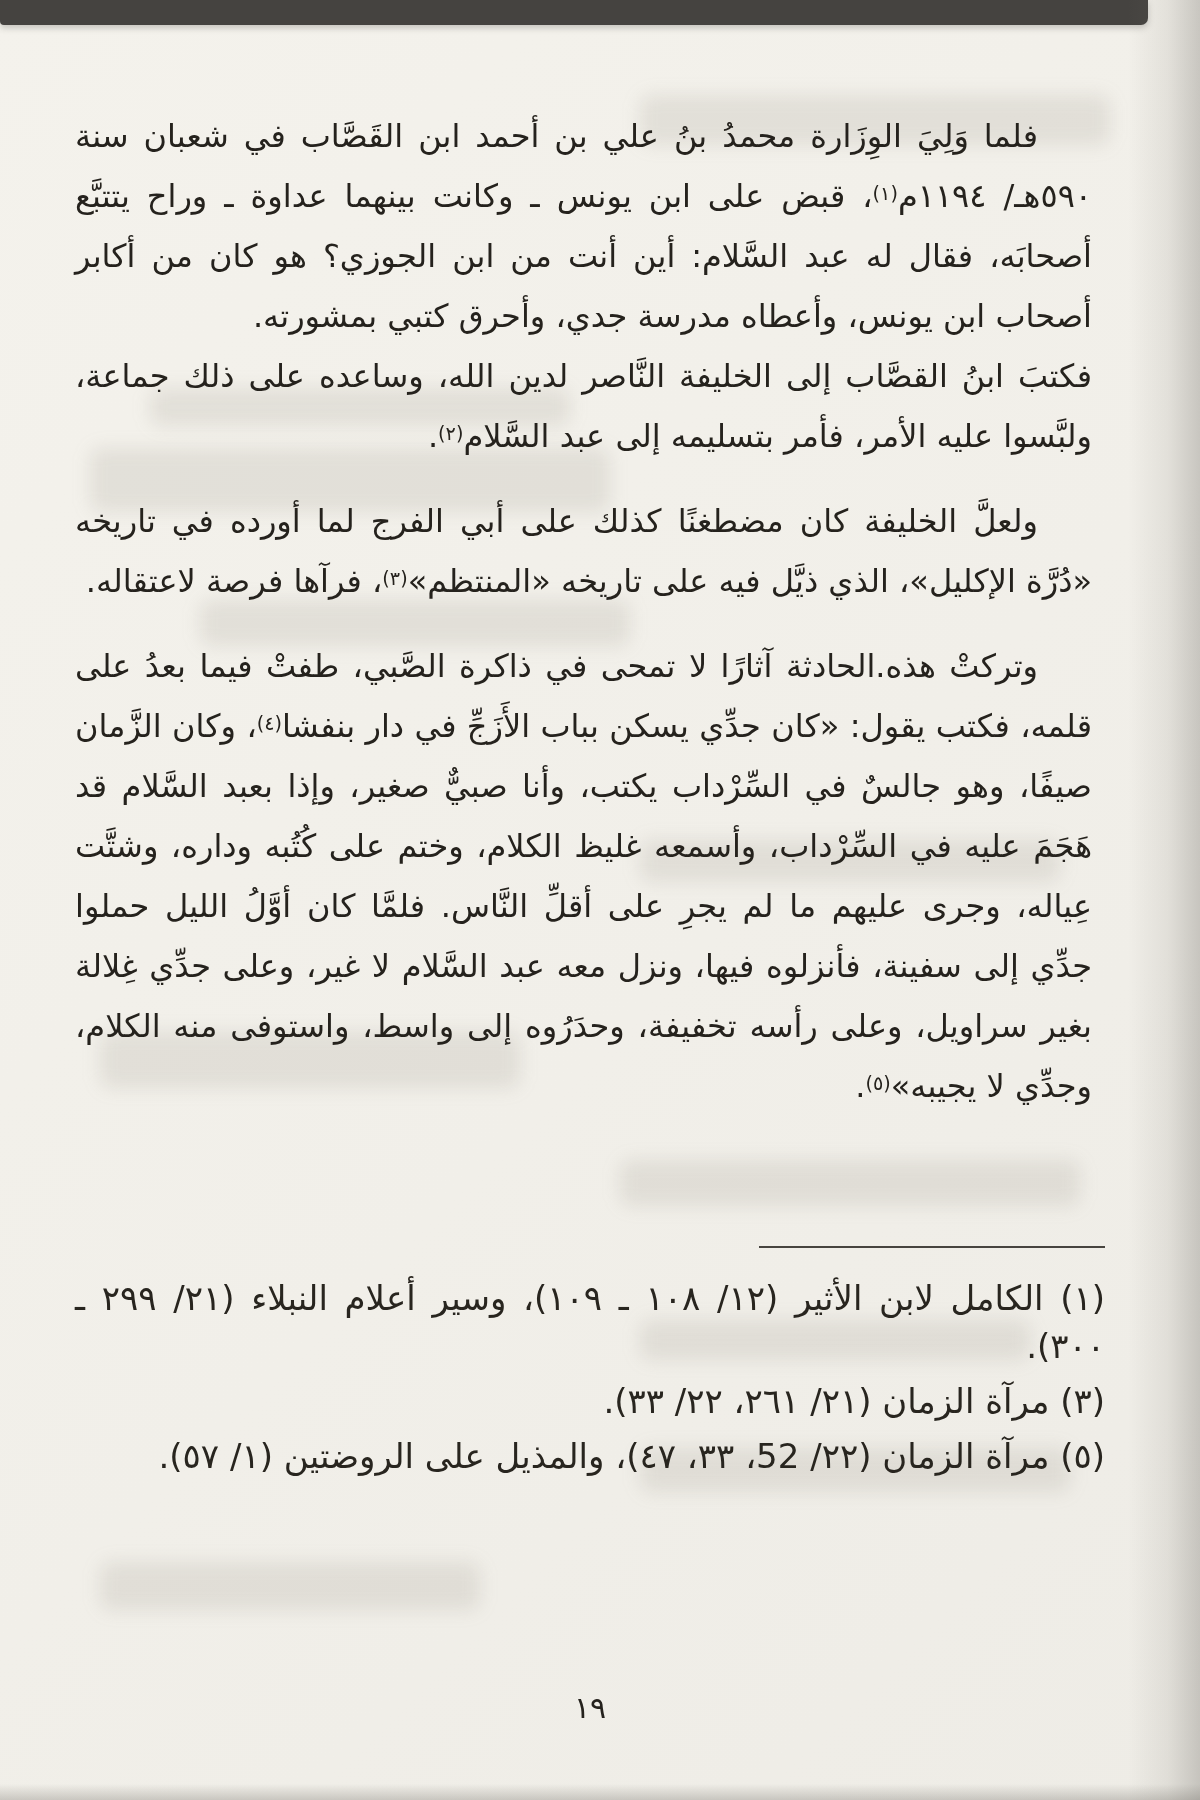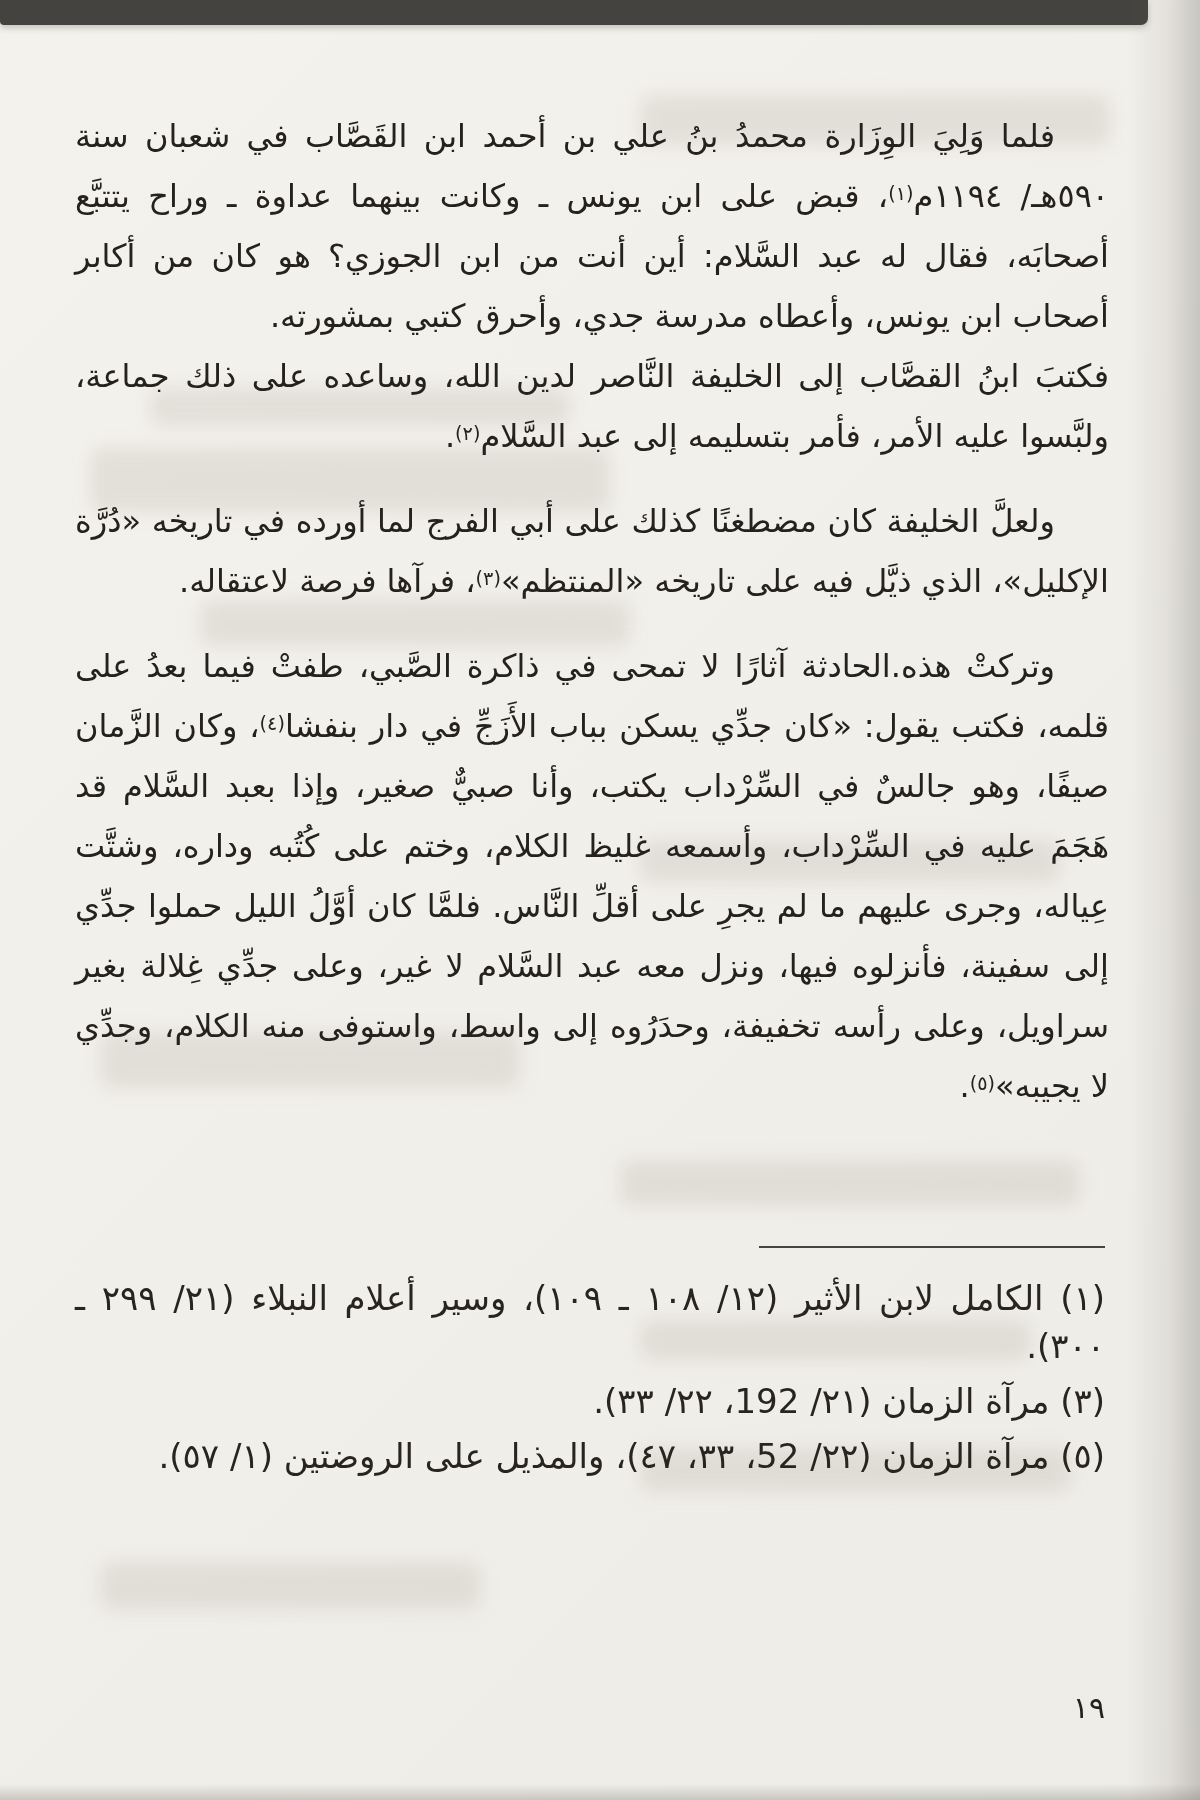--- a/index.html
+++ b/index.html
@@ -38,21 +38,21 @@
   
   .smudge {
     position: absolute;
     background: rgba(132,126,112,0.15);
     filter: blur(9px);
     border-radius: 12px;
   }
   
   .body-block {
     position: absolute;
-    top: 106px; right: 91px; left: 75px;
+    top: 106px; right: 108px; left: 75px;
   }
   .body-para {
     margin: 0;
     font-size: 32px;
     line-height: 60px;
     text-align: justify;
     color: #25221d;
   }
   .body-para.indented { text-indent: 54px; }
   .body-para.spaced   { margin-top: 25px; }
@@ -74,20 +74,21 @@
   .footnote {
     margin: 0 0 7px 0;
     font-size: 34px;
     line-height: 48px;
     text-align: justify;
     color: #28251f;
   }
   .page-number {
     position: absolute;
     top: 1690px; right: 95px; left: 75px;
+    text-align: center;
     font-size: 30px;
     color: #25221d;
   }
 </style>
 </head>
 <body>
 
 <div class="page">
 
   <div class="scan-top-band"></div>
@@ -108,19 +109,19 @@
   <main class="body-block" dir="rtl">
     <p class="body-para indented">فلما وَلِيَ الوِزَارة محمدُ بنُ علي بن أحمد ابن القَصَّاب في شعبان سنة ٥٩٠هـ/ ١١٩٤م<sup class="fn-ref">(١)</sup>، قبض على ابن يونس ـ وكانت بينهما عداوة ـ وراح يتتبَّع أصحابَه، فقال له عبد السَّلام: أين أنت من ابن الجوزي؟ هو كان من أكابر أصحاب ابن يونس، وأعطاه مدرسة جدي، وأحرق كتبي بمشورته.</p>
     <p class="body-para">فكتبَ ابنُ القصَّاب إلى الخليفة النَّاصر لدين الله، وساعده على ذلك جماعة، ولبَّسوا عليه الأمر، فأمر بتسليمه إلى عبد السَّلام<sup class="fn-ref">(٢)</sup>.</p>
     <p class="body-para indented spaced">ولعلَّ الخليفة كان مضطغنًا كذلك على أبي الفرج لما أورده في تاريخه «دُرَّة الإكليل»، الذي ذيَّل فيه على تاريخه «المنتظم»<sup class="fn-ref">(٣)</sup>، فرآها فرصة لاعتقاله.</p>
     <p class="body-para indented spaced">وتركتْ هذه.الحادثة آثارًا لا تمحى في ذاكرة الصَّبي، طفتْ فيما بعدُ على قلمه، فكتب يقول: «كان جدِّي يسكن بباب الأَزَجِّ في دار بنفشا<sup class="fn-ref">(٤)</sup>، وكان الزَّمان صيفًا، وهو جالسٌ في السِّرْداب يكتب، وأنا صبيٌّ صغير، وإذا بعبد السَّلام قد هَجَمَ عليه في السِّرْداب، وأسمعه غليظ الكلام، وختم على كُتُبه وداره، وشتَّت عِياله، وجرى عليهم ما لم يجرِ على أقلِّ النَّاس. فلمَّا كان أوَّلُ الليل حملوا جدِّي إلى سفينة، فأنزلوه فيها، ونزل معه عبد السَّلام لا غير، وعلى جدِّي غِلالة بغير سراويل، وعلى رأسه تخفيفة، وحدَرُوه إلى واسط، واستوفى منه الكلام، وجدِّي لا يجيبه»<sup class="fn-ref">(٥)</sup>.</p>
   </main>
 
   <section class="footnote-block" dir="rtl">
     <div class="fn-rule"></div>
     <p class="footnote">(١) الكامل لابن الأثير (١٢/ ١٠٨ ـ ١٠٩)، وسير أعلام النبلاء (٢١/ ٢٩٩ ـ ٣٠٠).</p>
-    <p class="footnote">(٣) مرآة الزمان (٢١/ 192، ٢٢/ ٣٣).</p>
+    <p class="footnote">(٣) مرآة الزمان (٢١/ ٢٦١، ٢٢/ ٣٣).</p>
     <p class="footnote">(٥) مرآة الزمان (٢٢/ 52، ٣٣، ٤٧)، والمذيل على الروضتين (١/ ٥٧).</p>
   </section>
 
   <div class="page-number" dir="rtl">١٩</div>
 
 </div>
 
 </body></html>

